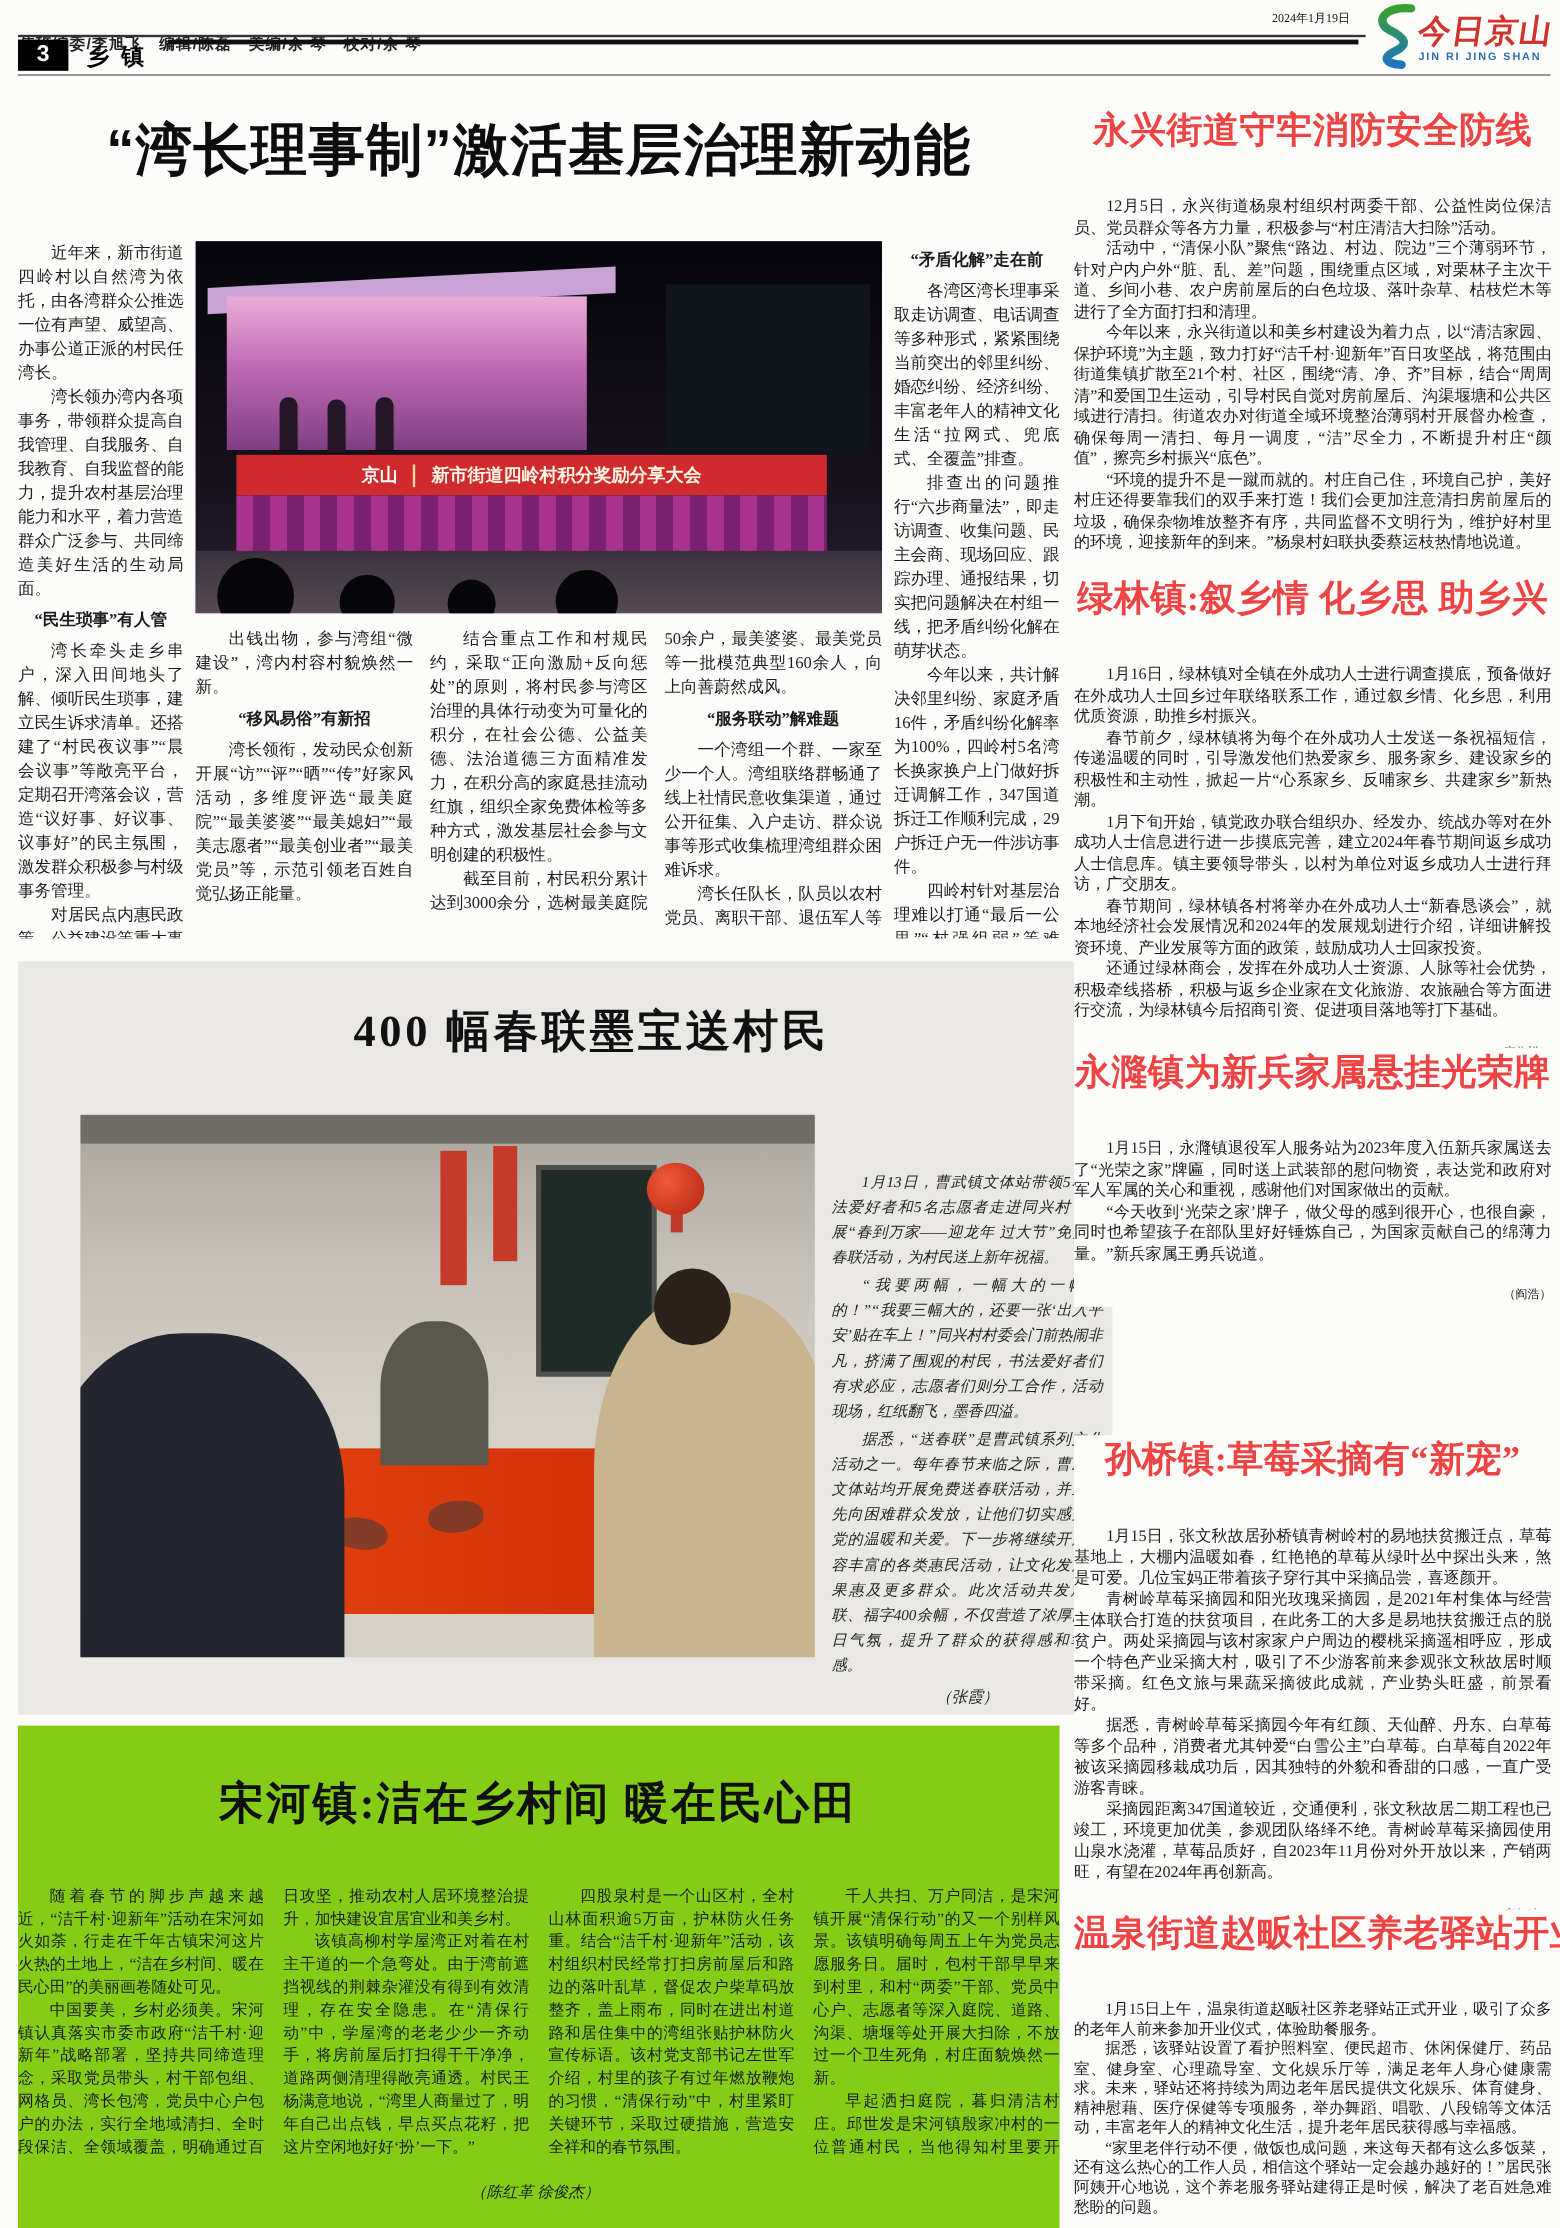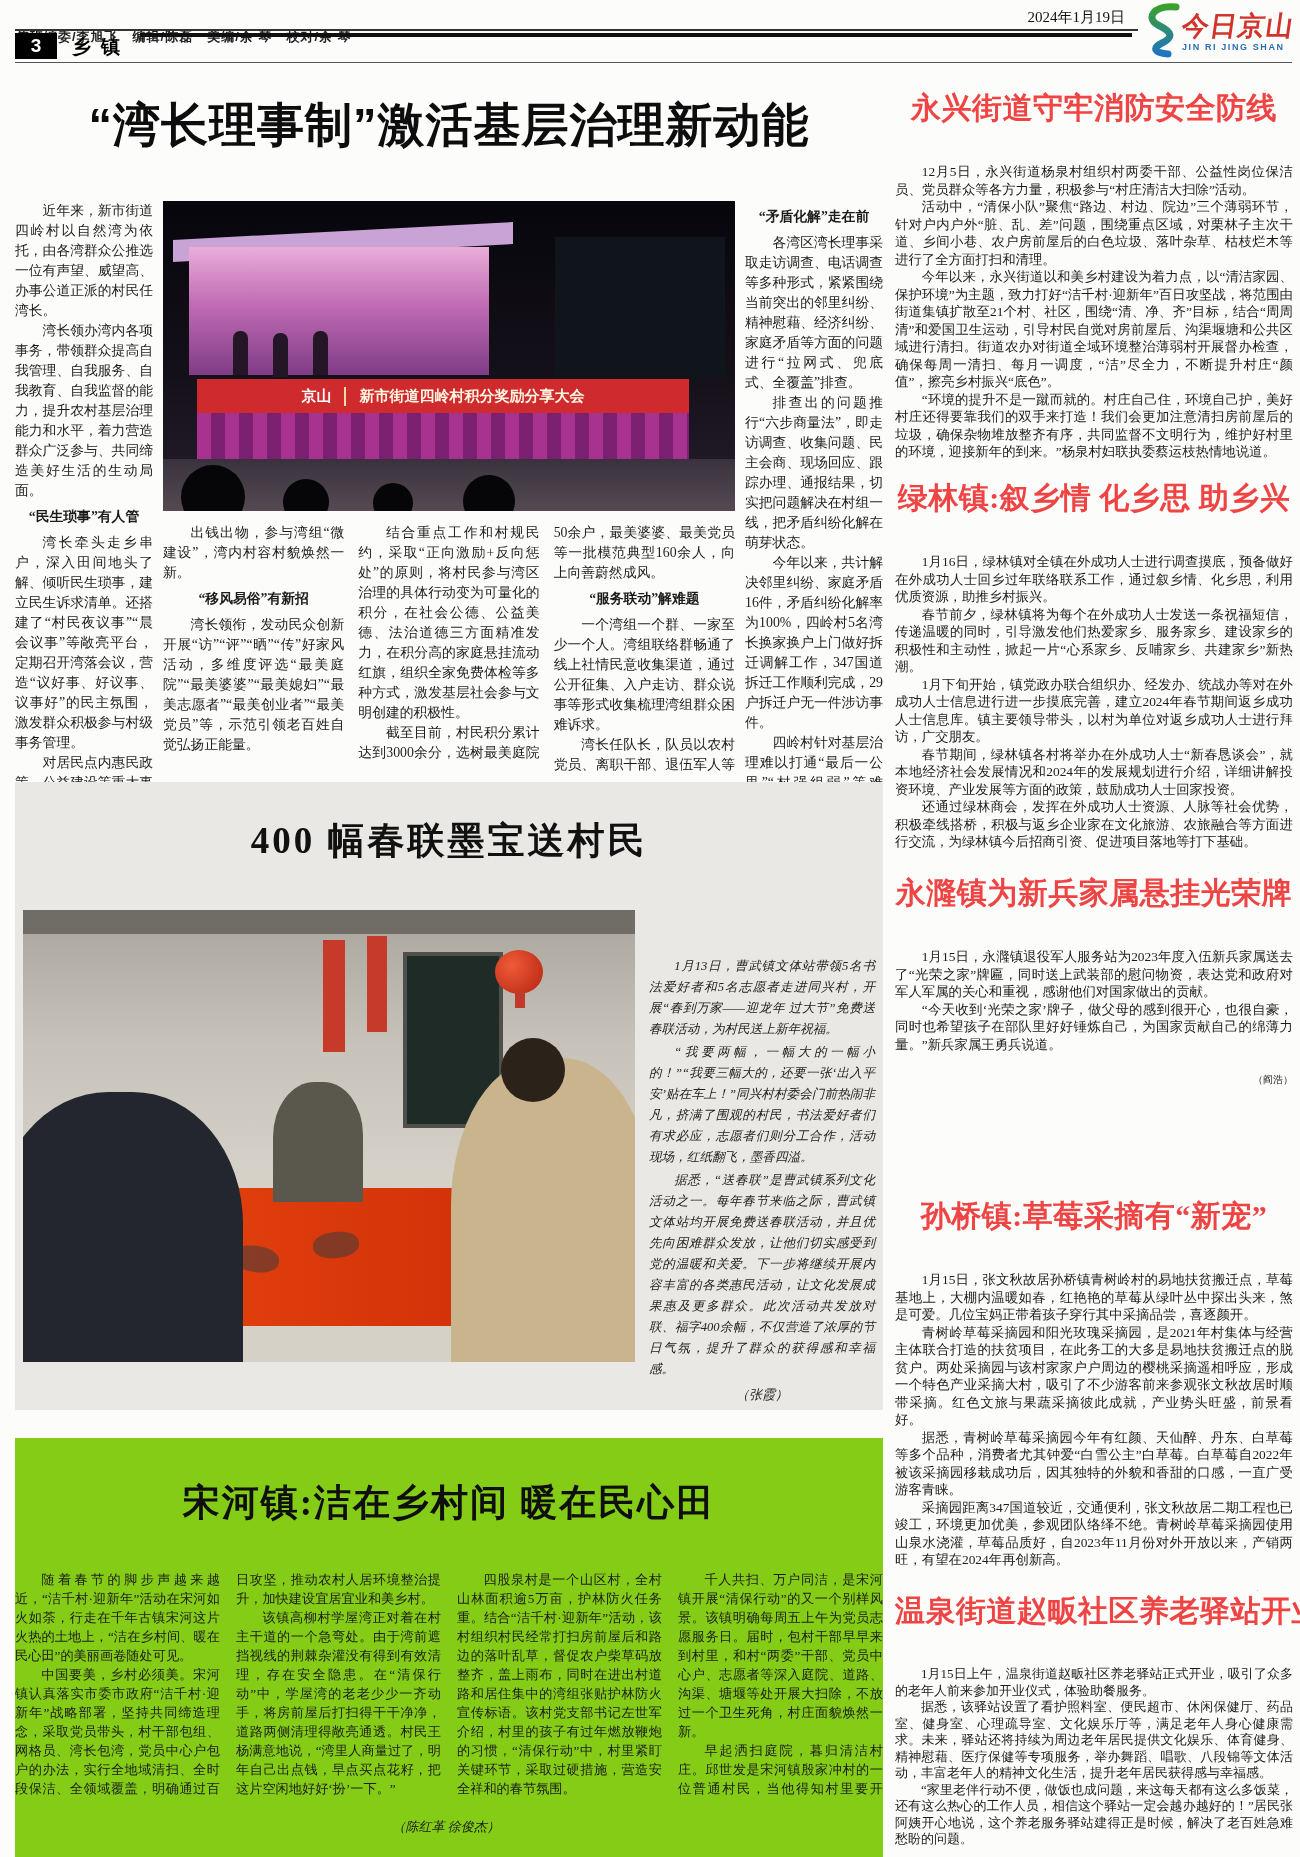--- a/index.html
+++ b/index.html
@@ -1,21 +1,21 @@
 <!DOCTYPE html>
 <html><head>
 <meta charset="utf-8">
 <style>
   html,body{margin:0;padding:0;background:#888;}
   .page{position:relative;width:1300px;height:1857px;margin:0 auto;background:#fcfcfa;
         font-family:"Liberation Serif","DejaVu Serif",serif;color:#1c1c1c;overflow:hidden;}
   
   .credits{position:absolute;left:16px;top:8px;font-size:13px;font-weight:bold;color:#222;
            font-family:"Liberation Sans","DejaVu Sans",sans-serif;letter-spacing:1px;margin-top:20px;}
-  .pubdate{position:absolute;right:175px;top:8px;font-size:15px;color:#111;}
+  .pubdate{position:absolute;right:175px;top:8px;font-size:10px;color:#111;}
   .logo{position:absolute;right:6px;top:2px;width:152px;height:60px;display:flex;align-items:center;}
   .logo-cn{font-size:27px;font-weight:900;color:#d0342c;transform:skewX(-8deg);letter-spacing:1px;line-height:1;}
   .logo-en{font-size:9px;font-weight:bold;color:#2a6db0;letter-spacing:1.6px;
            font-family:"Liberation Sans","DejaVu Sans",sans-serif;margin-top:2px;}
   .rule1{position:absolute;left:15px;right:162px;top:29px;height:2px;background:#333;}
   .rule-thick{position:absolute;left:140px;right:168px;top:33px;height:4px;background:#101010;}
   .rule3{position:absolute;left:15px;right:8px;top:62px;height:1px;background:#555;}
   .pagenum{position:absolute;left:15px;top:33px;width:42px;height:26px;background:#000;color:#fff;
            display:flex;align-items:center;justify-content:center;font-size:19px;font-weight:bold;
            font-family:"Liberation Sans","DejaVu Sans",sans-serif;}
@@ -40,21 +40,21 @@
   .p1-banner{position:absolute;left:34px;right:46px;top:178px;height:34px;background:#cf2a2d;
              display:flex;align-items:center;justify-content:center;gap:14px;color:#fff7e2;
              font-weight:bold;font-size:15px;font-family:"Liberation Sans",sans-serif;white-space:nowrap;}
   .p1-brand{color:#ffffff;border-right:2px solid #f6d9a0;padding-right:12px;}
   .p1-skirt{position:absolute;left:34px;right:46px;top:212px;height:54px;
             background:repeating-linear-gradient(90deg,#a8328f 0 14px,#7c2171 14px 28px);}
   .p1-ground{position:absolute;left:0;right:0;bottom:0;height:52px;background:linear-gradient(180deg,#39323e,#564a52);}
   .p1-head{position:absolute;background:#060608;border-radius:50%;}
   .mid-text{margin-top:12px;height:252px;column-count:3;column-gap:14px;font-size:13.8px;line-height:20px;overflow:hidden;}
   
-  .ch-panel{position:absolute;left:15px;top:782px;width:868px;height:628px;background:#e9e8e4;overflow:hidden;}
+  .ch-panel{position:absolute;left:15px;top:801px;width:868px;height:628px;background:#e9e8e4;overflow:hidden;padding-left:44px;}
   .ch-title{font-weight:900;font-size:37px;text-align:center;letter-spacing:3px;margin-top:34px;color:#111;}
   .ch-row{display:flex;margin-top:44px;}
   .ch-photo{position:relative;width:612px;height:452px;margin-left:8px;overflow:hidden;
             background:linear-gradient(180deg,#a9a59d 0%,#c7c3ba 30%,#d7d3ca 62%,#ccc6bc 100%);}
   .p2-eave{position:absolute;left:0;right:0;top:0;height:24px;background:#6f6d66;}
   .p2-strip{position:absolute;background:#c53a28;}
   .p2-door{position:absolute;left:380px;top:42px;width:92px;height:168px;background:#1e2b26;border:4px solid #4f4f4b;}
   .p2-lantern{position:absolute;right:92px;top:40px;width:48px;height:44px;border-radius:50%;
               background:radial-gradient(circle at 35% 35%,#f05a38,#b3230f);}
   .p2-tassel{position:absolute;right:110px;top:82px;width:10px;height:16px;background:#c0392b;}
@@ -145,21 +145,21 @@
           <p>结合重点工作和村规民约，采取“正向激励+反向惩处”的原则，将村民参与湾区治理的具体行动变为可量化的积分，在社会公德、公益美德、法治道德三方面精准发力，在积分高的家庭悬挂流动红旗，组织全家免费体检等多种方式，激发基层社会参与文明创建的积极性。</p>
           <p>截至目前，村民积分累计达到3000余分，选树最美庭院50余户，最美婆婆、最美党员等一批模范典型160余人，向上向善蔚然成风。</p>
           <p class="subhead">“服务联动”解难题</p>
           <p>一个湾组一个群、一家至少一个人。湾组联络群畅通了线上社情民意收集渠道，通过公开征集、入户走访、群众说事等形式收集梳理湾组群众困难诉求。</p>
           <p>湾长任队长，队员以农村党员、离职干部、退伍军人等为主体，组建服务小分队，综合研判、分类协商办理服务事项清单，构建“湾组吹哨、村级支援”的湾组服务模式，根据服务事项内容、类别、性质等分类交办。</p>
 
         </div>
       </div>
       <div class="mcol">
         <p class="subhead">“矛盾化解”走在前</p>
-        <p>各湾区湾长理事采取走访调查、电话调查等多种形式，紧紧围绕当前突出的邻里纠纷、精神慰藉、经济纠纷、家庭矛盾等方面的问题进行“拉网式、兜底式、全覆盖”排查。</p>
+        <p>各湾区湾长理事采取走访调查、电话调查等多种形式，紧紧围绕当前突出的邻里纠纷、婚恋纠纷、经济纠纷、丰富老年人的精神文化生活“拉网式、兜底式、全覆盖”排查。</p>
         <p>排查出的问题推行“六步商量法”，即走访调查、收集问题、民主会商、现场回应、跟踪办理、通报结果，切实把问题解决在村组一线，把矛盾纠纷化解在萌芽状态。</p>
         <p>今年以来，共计解决邻里纠纷、家庭矛盾16件，矛盾纠纷化解率为100%，四岭村5名湾长换家换户上门做好拆迁调解工作，347国道拆迁工作顺利完成，29户拆迁户无一件涉访事件。</p>
         <p>四岭村针对基层治理难以打通“最后一公里”“村强组弱”等难题，实践探索“湾长理事制”，初步形成了湾组干净整洁、乡风文明和谐、群众广泛参与、村民幸福感和获得感持续攀升的良好局面。</p>
 
       </div>
     </div>
   </div>
 
   <div class="ch-panel">
     <div class="ch-title">400 幅春联墨宝送村民</div>

